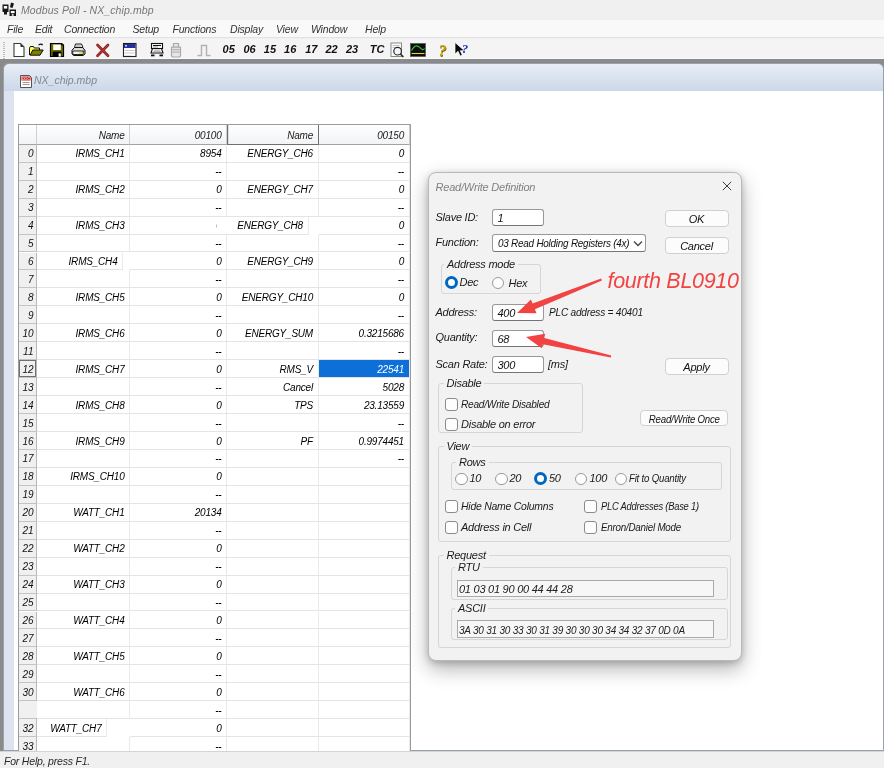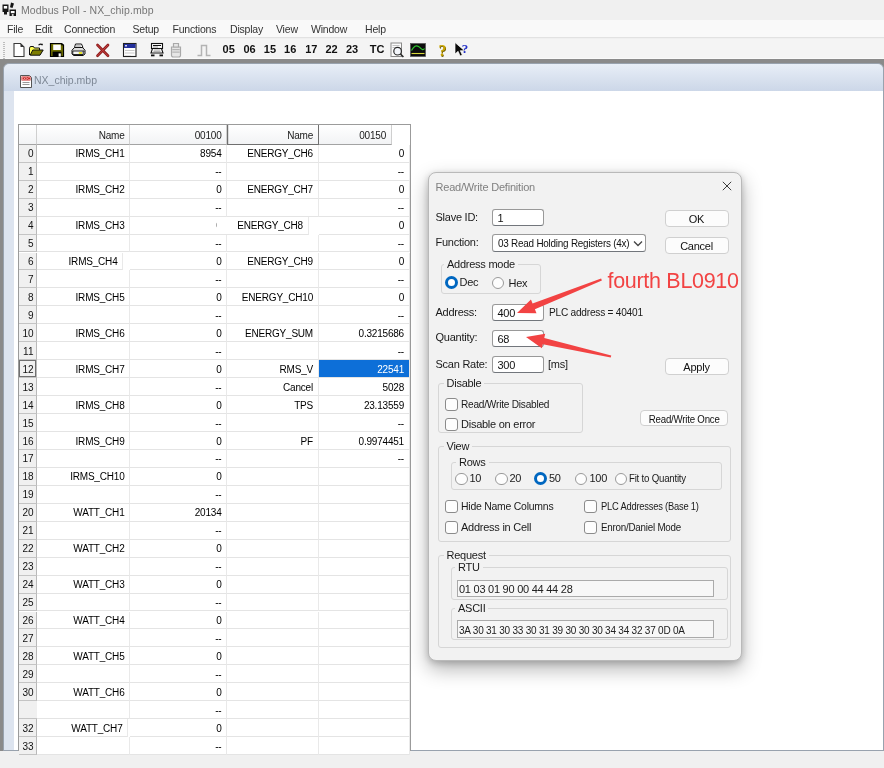--- a/index.html
+++ b/index.html
@@ -1,17 +1,17 @@
 <!DOCTYPE html>
 <html><head>
 <meta charset="utf-8">
 <style>
 * { margin:0; padding:0; box-sizing:border-box; }
 html,body { width:884px; height:768px; overflow:hidden; font-family:"Liberation Sans",sans-serif; background:#f0f0f0; position:relative; }
-#stage { position:absolute; left:0; top:0; width:884px; height:768px; }
+#stage { position:absolute; left:0; top:0; width:884px; height:768px;font-style:italic; }
 .abs { position:absolute; }
 
 
 #titlebar { position:absolute; left:0; top:0; width:884px; height:20px; background:#f0f0f0; }
 #titlebar .ttext { position:absolute; left:21px; top:4px; font-size:10.5px; color:#767676; letter-spacing:0.1px; }
 
 
 #menubar { position:absolute; left:0; top:20px; width:884px; height:18px; background:#f9f9f9; border-bottom:1px solid #e2e2e2; }
 #menubar span { position:absolute; top:3px; font-size:10.5px; letter-spacing:-0.2px; color:#333; }
 
@@ -210,21 +210,21 @@
     </div>
 <div class="gh" style="left:37px;top:125.0px;width:93px;height:19.8px;">
       <span>Name</span>
     </div>
 <div class="gh" style="left:130px;top:125.0px;width:97px;height:19.8px;">
       <span>00100</span>
     </div>
 <div class="gh" style="left:227px;top:125.0px;width:91.5px;height:19.8px;border-right:1px solid #6f6f6f;border-bottom:1px solid #6f6f6f;box-shadow:inset 1.2px 0 0 #6f6f6f;">
       <span>Name</span>
     </div>
-<div class="gh" style="left:318.5px;top:125.0px;width:73px;height:19.8px;">
+<div class="gh" style="left:318.5px;top:125.0px;width:91.0px;height:19.8px;">
       <span>00150</span>
     </div>
 <div class="rn" style="left:19px;top:144.8px;width:18px;height:17.95px">0</div>
 <div class="gc" style="left:37px;top:144.8px;width:93px;height:17.95px">IRMS_CH1</div>
 <div class="gc" style="left:130px;top:144.8px;width:97px;height:17.95px">8954</div>
 <div class="gc" style="left:227px;top:144.8px;width:91.5px;height:17.95px">ENERGY_CH6</div>
 <div class="gc" style="left:318.5px;top:144.8px;width:91.0px;height:17.95px">0</div>
 <div class="rn" style="left:19px;top:162.75px;width:18px;height:17.95px">1</div>
 <div class="gc" style="left:37px;top:162.75px;width:93px;height:17.95px"></div>
 <div class="gc" style="left:130px;top:162.75px;width:97px;height:17.95px">--</div>
@@ -374,21 +374,21 @@
 <div class="gc" style="left:37px;top:683.3px;width:93px;height:17.95px">WATT_CH6</div>
 <div class="gc" style="left:130px;top:683.3px;width:97px;height:17.95px">0</div>
 <div class="gc" style="left:227px;top:683.3px;width:91.5px;height:17.95px"></div>
 <div class="gc" style="left:318.5px;top:683.3px;width:91.0px;height:17.95px"></div>
 <div class="rn" style="left:19px;top:701.25px;width:38px;height:17.95px">31</div>
 <div class="gc" style="left:37px;top:701.25px;width:93px;height:17.95px"></div>
 <div class="gc" style="left:130px;top:701.25px;width:97px;height:17.95px">--</div>
 <div class="gc" style="left:227px;top:701.25px;width:91.5px;height:17.95px"></div>
 <div class="gc" style="left:318.5px;top:701.25px;width:91.0px;height:17.95px"></div>
 <div class="rn" style="left:19px;top:719.2px;width:18px;height:17.95px">32</div>
-<div class="gc" style="left:37px;top:719.2px;width:91px;height:17.95px">WATT_CH7</div>
+<div class="gc" style="left:37px;top:719.2px;width:70px;height:17.95px">WATT_CH7</div>
 <div class="gc" style="left:130px;top:719.2px;width:97px;height:17.95px">0</div>
 <div class="gc" style="left:227px;top:719.2px;width:91.5px;height:17.95px"></div>
 <div class="gc" style="left:318.5px;top:719.2px;width:91.0px;height:17.95px"></div>
 <div class="rn" style="left:19px;top:737.1500000000001px;width:18px;height:17.95px">33</div>
 <div class="gc" style="left:37px;top:737.1500000000001px;width:93px;height:17.95px"></div>
 <div class="gc" style="left:130px;top:737.1500000000001px;width:97px;height:17.95px">--</div>
 <div class="gc" style="left:227px;top:737.1500000000001px;width:91.5px;height:17.95px"></div>
 <div class="gc" style="left:318.5px;top:737.1500000000001px;width:91.0px;height:17.95px"></div>
 
 <div id="dialog">
@@ -472,14 +472,17 @@
 </div>
 
 <span class="abs red" style="left:607.5px;top:268.5px;font-size:21.5px;letter-spacing:-0.3px">fourth BL0910</span>
 <svg class="abs" style="left:500px;top:265px" width="160" height="100" viewBox="0 0 160 100">
   <polygon points="17,48 30.97,34.40 32.55,38.40 101.10,13.48 101.90,15.52 34.91,44.34 36.49,48.34" fill="#f24343"></polygon>
 </svg>
 <svg class="abs" style="left:510px;top:325px" width="130" height="45" viewBox="0 0 130 45">
   <polygon points="16,12 35.22,8.71 34.26,12.90 101.25,30.43 100.75,32.57 32.82,19.14 31.86,23.33" fill="#f24343"></polygon>
 </svg>
 
+<div id="statusbar">
+      <span>For Help, press F1.</span>
+    </div>
 
 </div>
 
 </body></html>

